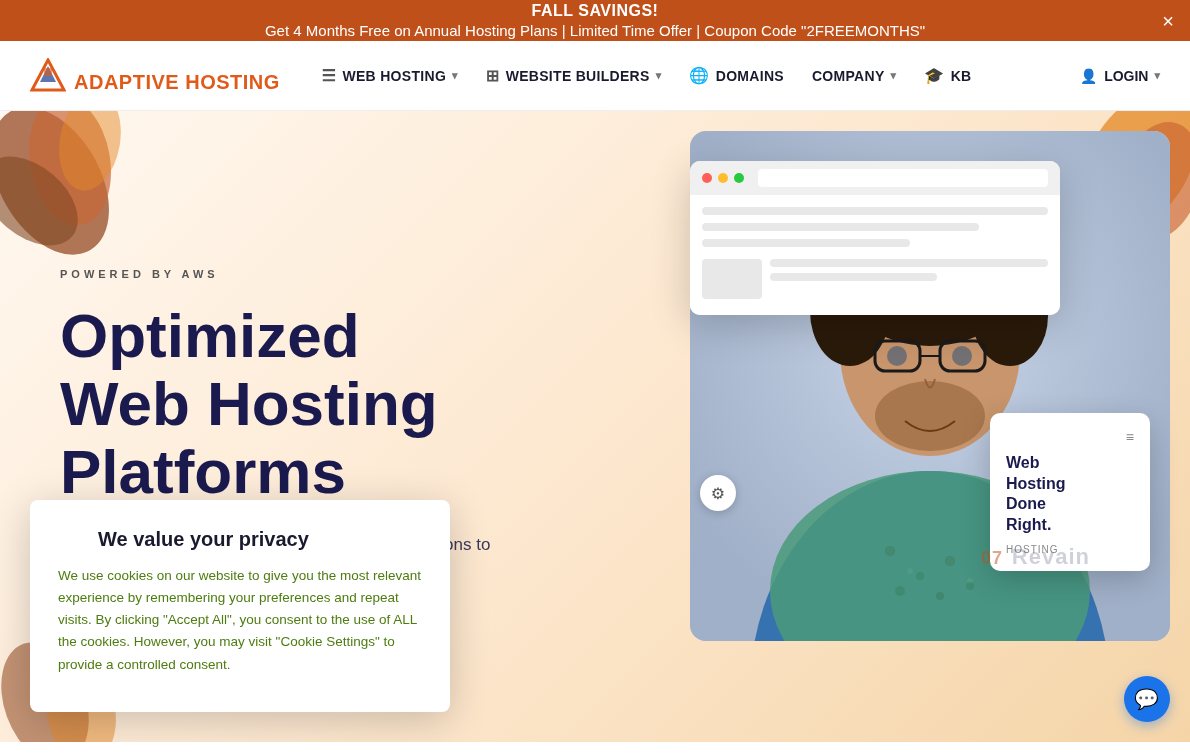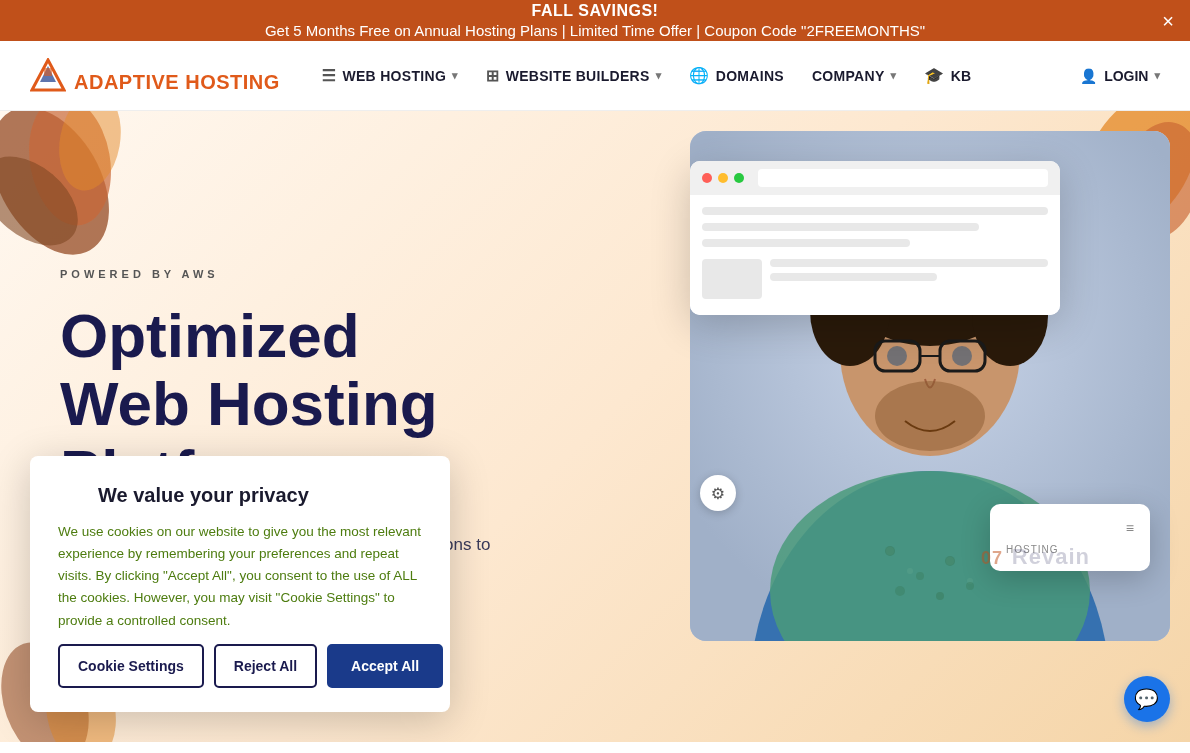--- a/index.html
+++ b/index.html
@@ -358,21 +358,21 @@
       left: 0; top: 0; right: 0; bottom: 0;
       background: transparent;
       z-index: 1;
     }
   </style>
 </head>
 <body>
 
 <div id="top-banner">
   <strong>FALL SAVINGS!</strong>
-  <span>Get 5 Months Free on Annual Hosting Plans | Limited Time Offer | Coupon Code "2FREEMONTHS"</span>
+  <span>Get 4 Months Free on Annual Hosting Plans | Limited Time Offer | Coupon Code "2FREEMONTHS"</span>
   <button id="banner-close">×</button>
 </div>
 
 <nav id="navbar">
   <a id="logo" href="#">
 
     <svg id="logo-icon" viewBox="0 0 36 36" xmlns="http://www.w3.org/2000/svg">
       <polygon points="18,2 34,32 2,32" fill="none" stroke="#e05a1a" stroke-width="3"></polygon>
       <polygon points="18,8 10,24 26,24" fill="#1a3a8a" opacity="0.7"></polygon>
       <rect x="14" y="10" width="8" height="8" fill="#e05a1a" opacity="0.6"></rect>
@@ -511,35 +511,31 @@
         </div>
       </div>
     </div>
 
     <div id="gear-overlay">⚙</div>
 
     <div id="small-card">
       <div id="small-card-menu">
         <span style="font-size:14px;color:#888">≡</span>
       </div>
+      <div id="small-card-title">Web<br>Hosting<br>Done<br>Right.</div>
       <div id="small-card-sub">HOSTING</div>
     </div>
 
     <div id="revain-watermark">
       <span style="font-size:18px;color:#c0501a;opacity:0.5">07</span>
       <span style="color:#1a1a4e;opacity:0.2;font-size:22px">Revain</span>
     </div>
   </div>
 
   <div id="chat-bubble">
     <span id="chat-bubble-icon">💬</span>
   </div>
 
   <div id="cookie-popup">
     <div id="cookie-title">We value your privacy</div>
     <div id="cookie-text">We use cookies on our website to give you the most relevant experience by remembering your preferences and repeat visits. By clicking "Accept All", you consent to the use of ALL the cookies. However, you may visit "Cookie Settings" to provide a controlled consent.</div>
-    <div id="cookie-buttons">
-      <button class="cookie-btn" id="cookie-settings-btn">Cookie Settings</button>
-      <button class="cookie-btn" id="cookie-reject-btn">Reject All</button>
-      <button class="cookie-btn" id="cookie-accept-btn">Accept All</button>
-    </div>
   </div>
 </section>
 
 </body></html>

